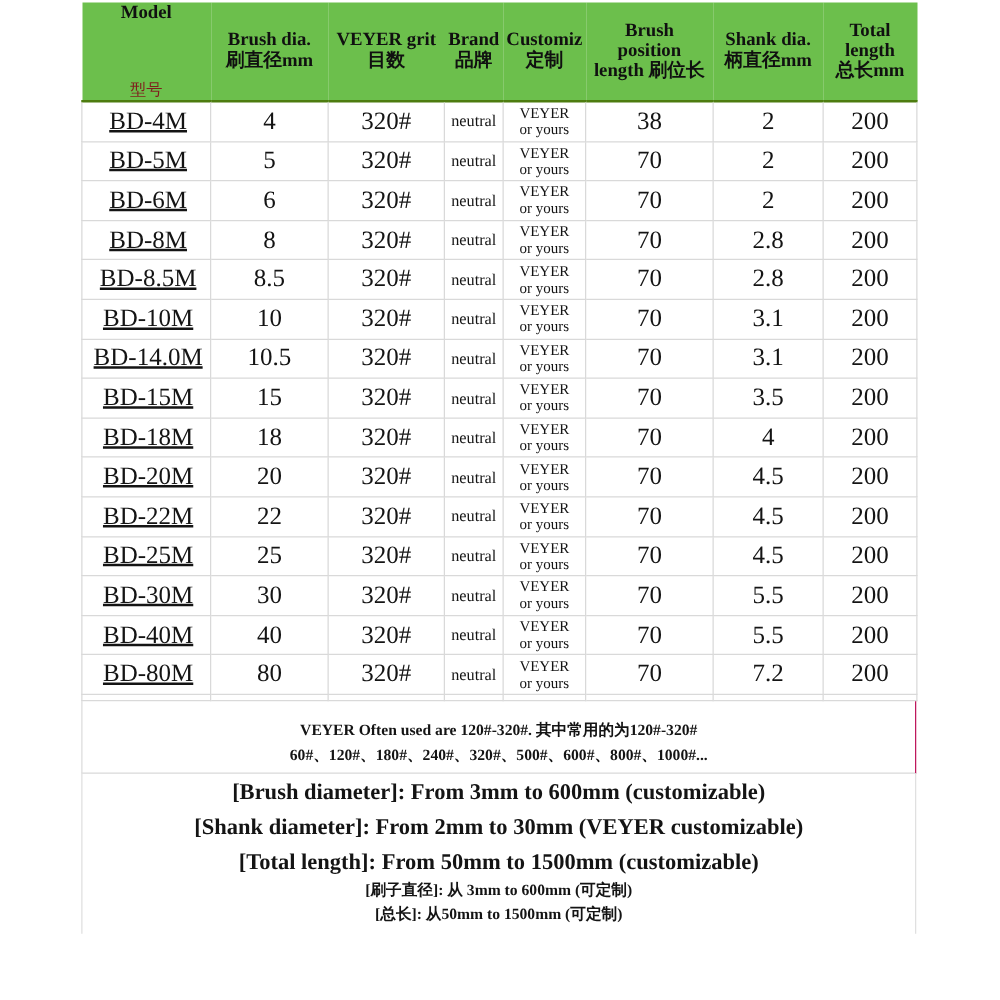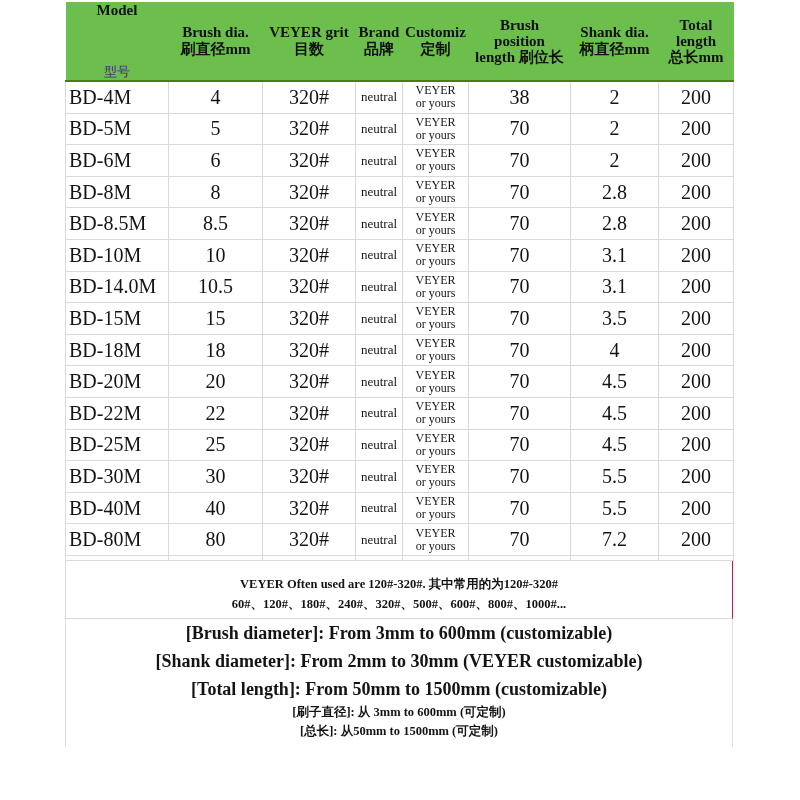--- a/index.html
+++ b/index.html
@@ -12,29 +12,29 @@
   table.spec { width:668px; border-collapse:collapse; table-layout:fixed; }
 
   thead th {
     background:#6cbf4c;
     border-bottom:2px solid #4d7c0f;
     height:53px; padding:0; vertical-align:middle;
     font-weight:bold; font-size:15px; color:#101010;
   }
   thead th .hl { display:block; text-align:center; line-height:17px; }
   thead th .hl3 { line-height:16px; }
-  thead th .gray { color:#4c1d95; font-size:13px; font-weight:normal;margin-top:44px; }
+  thead th .gray { color:#7f1d1d; font-size:13px; font-weight:normal;margin-top:44px; }
 
   tbody td {
     border:1px solid #d9d9d9;
     height:30.6px; padding:0;
     text-align:center; vertical-align:middle;
     font-size:20px; color:#141414; line-height:1.05;
   }
-  tbody td.c-model { text-align:left; padding-left:3px; font-size:20px; }
+  tbody td.c-model { text-align:center; padding-left:3px; font-size:20px;text-decoration:underline; }
   tbody td.c-brand { font-size:13px; }
   tbody td.c-custom { font-size:12px; }
   tbody td.c-custom div { line-height:13px; }
   tbody tr.mini td { height:4px; }
 
   .note-grit {
     border-left:1px solid #dcdcdc; border-right:1px solid #be185d;
     border-bottom:1px solid #d9d9d9;
     height:44px; padding-top:13px;
     text-align:center; font-size:12.5px; font-weight:bold; line-height:20px;

